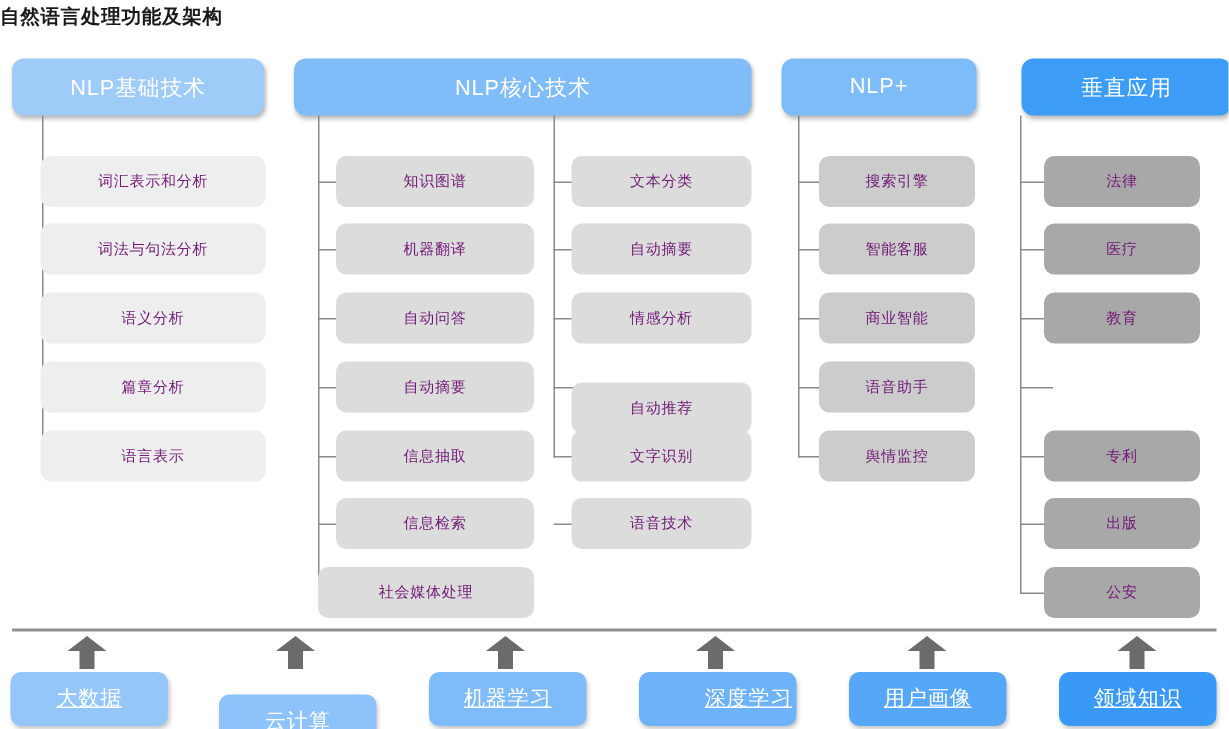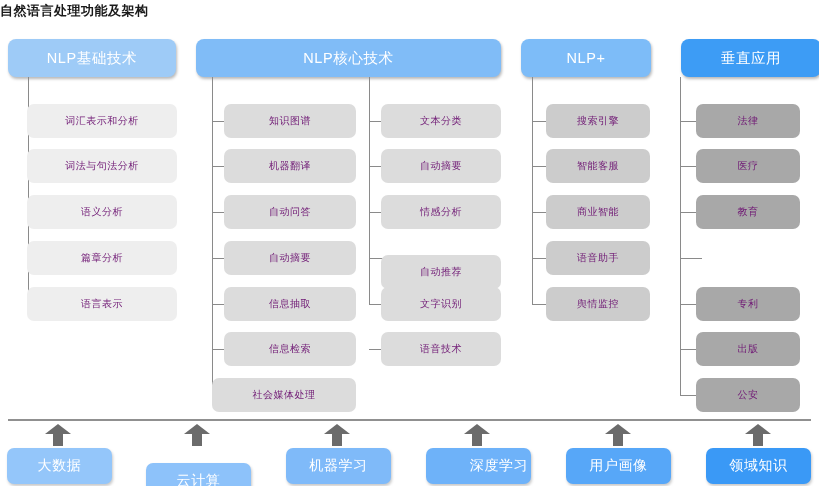--- a/index.html
+++ b/index.html
@@ -77,20 +77,21 @@
   
   .found {
     position: absolute;
     height: 36px;
     border-radius: 7px;
     display: flex; align-items: center; justify-content: center;
     color: #ffffff;
     font-size: 14px;
     letter-spacing: 0.6px;
     box-shadow: 1px 2px 3px rgba(0,0,0,0.22);
+    text-decoration: underline;
   }
   .f0 { background: #94c6fa; }
   .f1 { background: #8dc2fa; margin-top: 15px; }
   .f2 { background: #7fbaf9; }
   .f3 { background: #6eb2f9; }
   .f4 { background: #57a7f8; }
   .f5 { background: #3a99f6; }
 </style>
 </head>
 <body>

